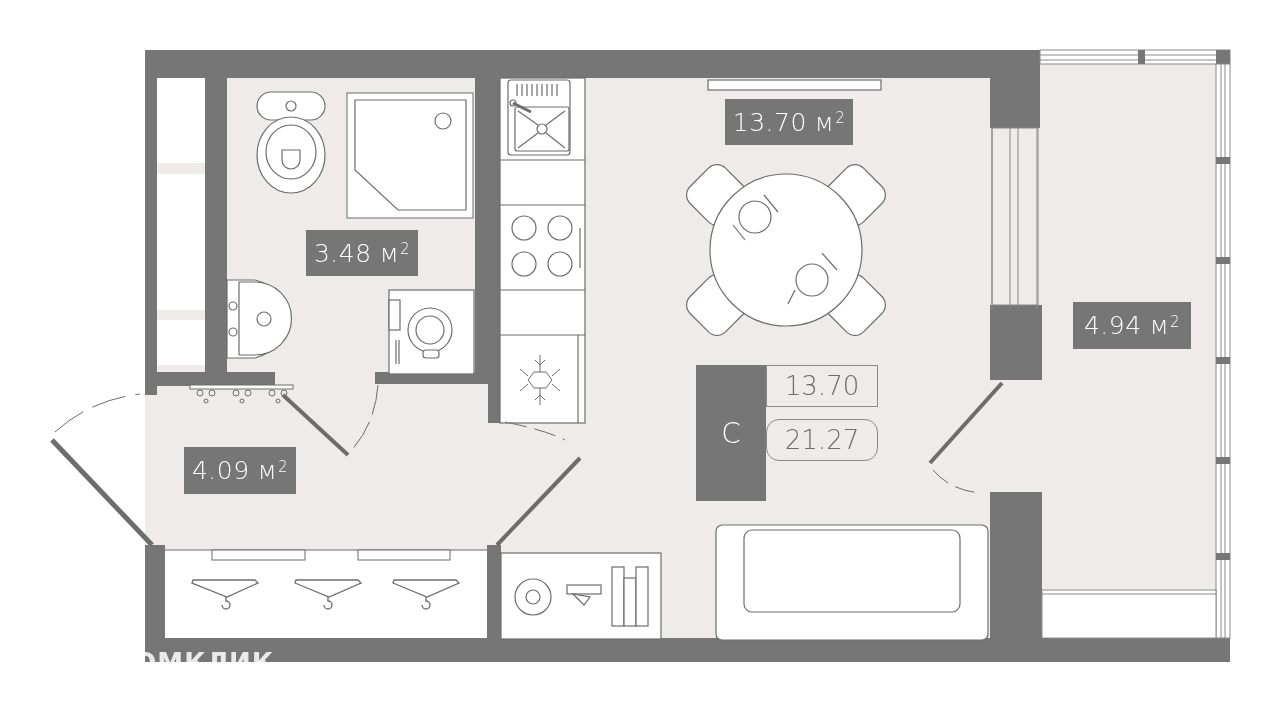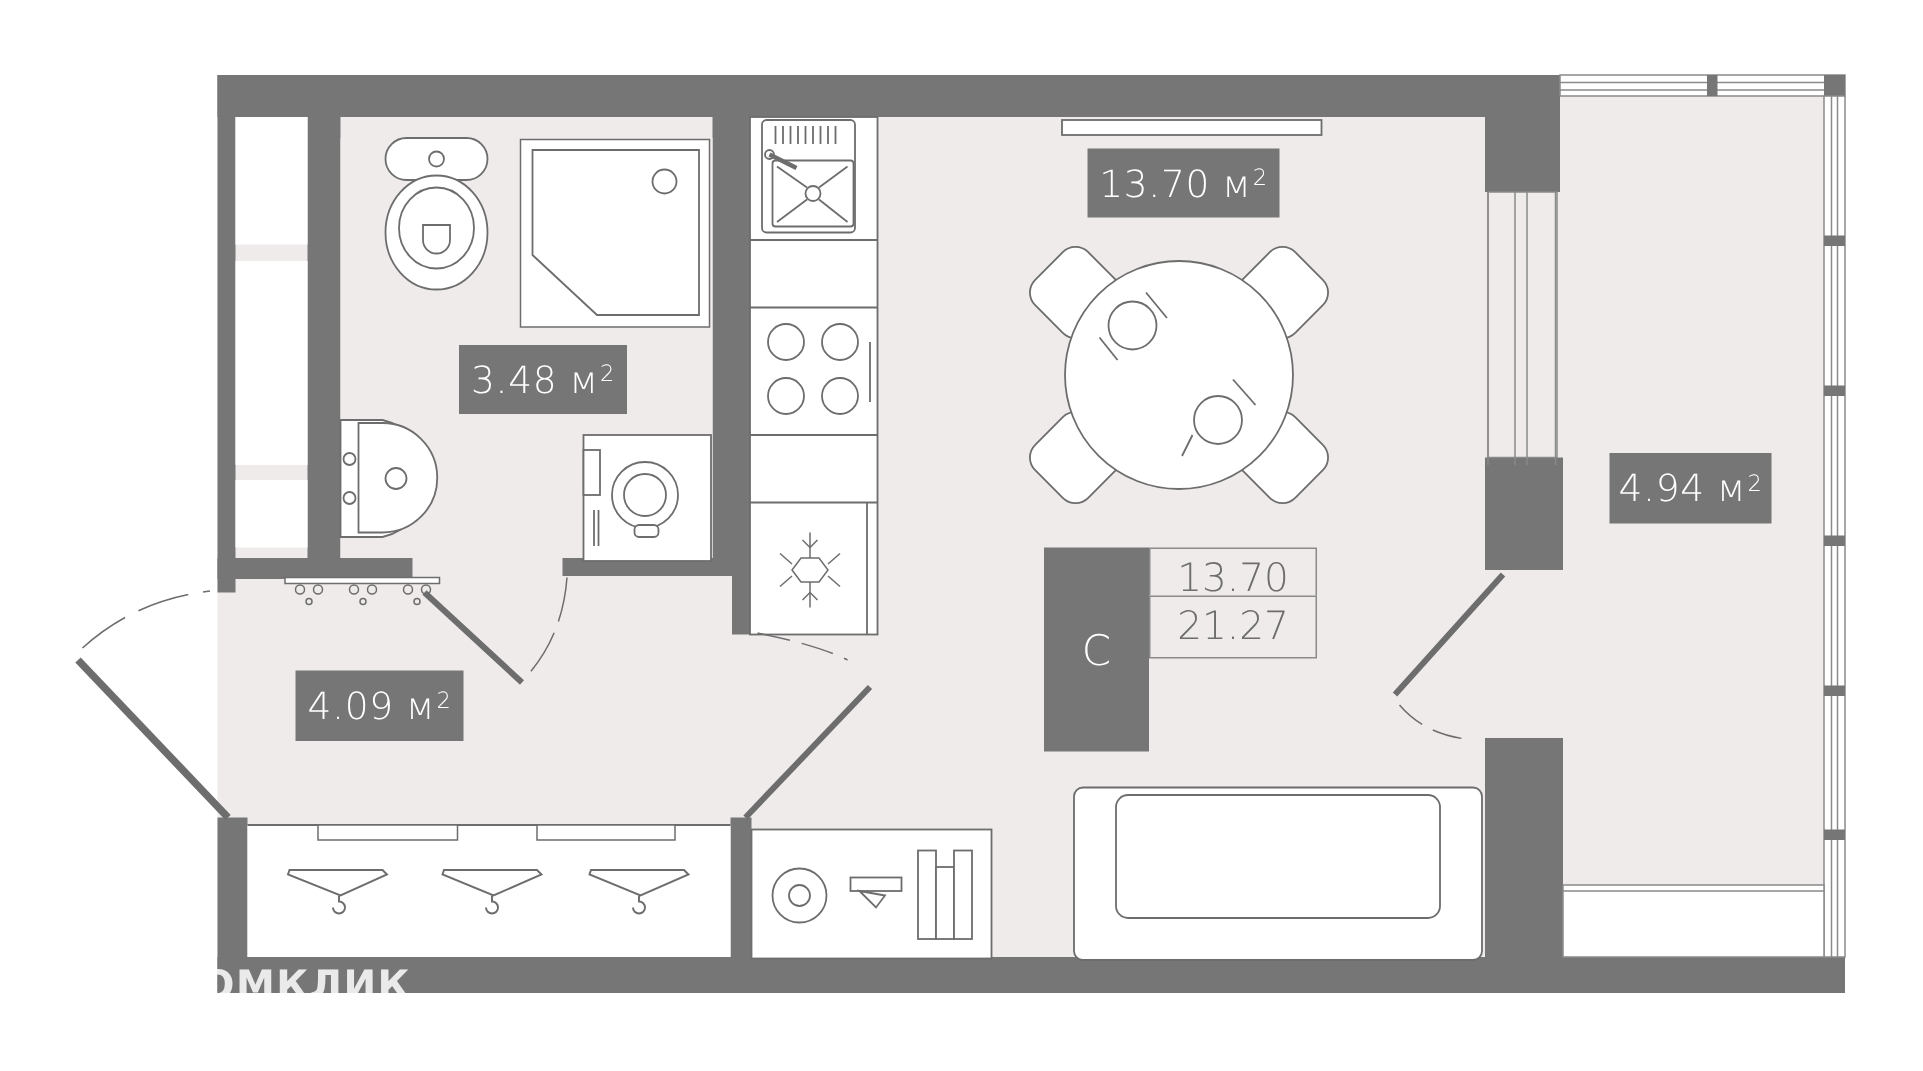--- a/index.html
+++ b/index.html
@@ -5,21 +5,21 @@
     html, body { margin: 0; padding: 0; background: #ffffff; }
     body { width: 1282px; height: 714px; position: relative; overflow: hidden; font-family: "DejaVu Sans", sans-serif; }
     #plan { position: absolute; left: 0; top: 0; width: 1282px; height: 714px; }
     .label { position: absolute; background: #767676; color: #ffffff; font-family: "DejaVu Sans", sans-serif; font-weight: 300; display: flex; align-items: center; justify-content: center; letter-spacing: 0.5px; }
     .label sup { font-size: 15px; position: relative; top: -4px; margin-left: 1px; }
     .label .num { font-size: 25px; }
     .label .unit { font-size: 25px; margin-left: 8px; }
     .legend { position: absolute; left: 696px; top: 365px; width: 188px; height: 136px; }
     .legend .type { position: absolute; left: 0; top: 0; width: 70px; height: 136px; background: #767676; color: #fff; font-size: 28px; display: flex; align-items: center; justify-content: center; font-weight: 300; }
     .legend .cell { position: absolute; left: 70px; width: 112px; height: 42px; border: 1.5px solid #8a8a8a; background: #efebea; color: #6d6d6d; font-size: 26px; display: flex; align-items: center; justify-content: center; font-weight: 300; box-sizing: border-box; }
-    .watermark { position: absolute; left: 60px; top: 636px; display: flex; align-items: center; color: rgba(255,255,255,0.85); font-family: "DejaVu Sans", sans-serif; font-weight: bold; font-size: 26px; letter-spacing: 1px; }
+    .watermark { position: absolute; left: 60px; top: 636px; display: flex; align-items: flex-end; color: rgba(255,255,255,0.85); font-family: "DejaVu Sans", sans-serif; font-weight: bold; font-size: 26px; letter-spacing: 1px; }
     .watermark svg { margin-right: 8px; }
   </style>
 </head>
 <body>
 
 <svg id="plan" viewBox="0 0 1282 714" xmlns="http://www.w3.org/2000/svg">
 
   <rect x="145" y="50" width="1085" height="612" fill="#efebea"></rect>
 
   <g fill="#767676">
@@ -253,36 +253,36 @@
   <span class="unit">м</span>
     <sup>2</sup>
 </div>
 
 <div class="label" style="left:306px; top:230px; width:112px; height:46px;">
   <span class="num">3.48</span>
   <span class="unit">м</span>
     <sup>2</sup>
 </div>
 
-<div class="label" style="left:184px; top:447px; width:112px; height:47px;margin-left:13px;">
+<div class="label" style="left:184px; top:447px; width:112px; height:47px;">
   <span class="num">4.09</span>
   <span class="unit">м</span>
     <sup>2</sup>
 </div>
 
-<div class="label" style="left:1073px; top:302px; width:108px; height:47px;">
+<div class="label" style="left:1073px; top:302px; width:118px; height:47px;">
   <span class="num">4.94</span>
   <span class="unit">м</span>
     <sup>2</sup>
 </div>
 
 <div class="legend">
   <div class="type">С</div>
   <div class="cell" style="top:0;">13.70</div>
-  <div class="cell" style="top:32px;">21.27</div>
+  <div class="cell" style="top:54px;border-radius:13px;">21.27</div>
 </div>
 
 <div class="watermark">
   <svg width="42" height="42" viewBox="0 0 42 42">
     <path d="M6 18 L21 6 L36 18 V36 H6 Z" fill="none" stroke="rgba(255,255,255,0.85)" stroke-width="4" stroke-linejoin="round"></path>
     <path d="M27 22 a7 7 0 1 0 0 8" fill="none" stroke="rgba(255,255,255,0.85)" stroke-width="4"></path>
   </svg>
   <span>ДОМКЛИК</span>
 </div>
 

